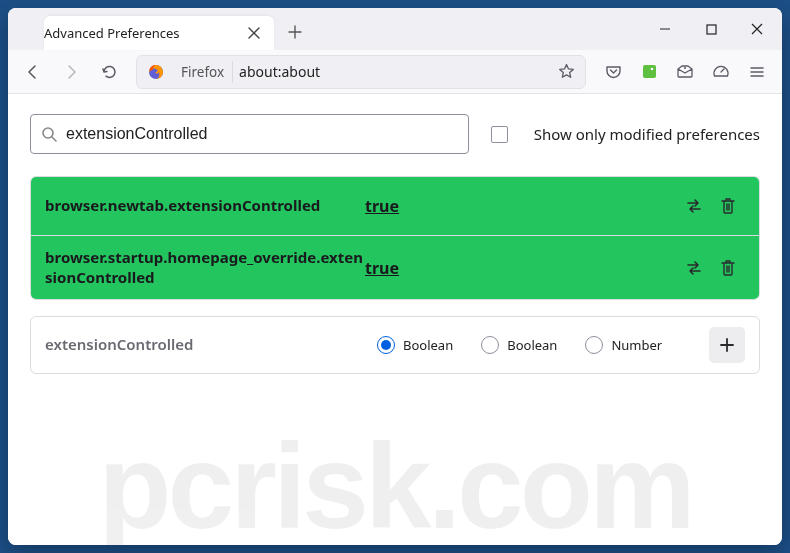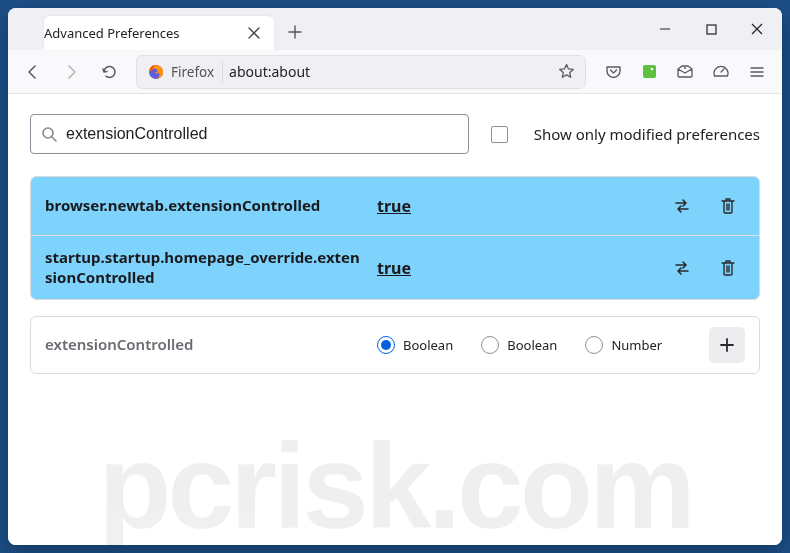--- a/index.html
+++ b/index.html
@@ -88,21 +88,21 @@
     border: 1px solid #e2e2e6;
     border-radius: 6px;
     margin: 0 6px;
     display: flex;
     align-items: center;
     padding: 0 6px;
     gap: 6px;
     font-size: 14px;
   }
   .urlbar .identity {
-    display: flex; align-items: center; gap: 6px;
+    display: flex; align-items: center; gap: 16px;
     padding: 2px 8px 2px 4px;
     border-right: 1px solid #dcdce0;
   }
   .urlbar .identity-label { color: #555; font-size: 13.5px; }
   .urlbar .url-text { color: #222; flex: 1; }
   .urlbar .star { width: 26px; height: 26px; display:flex;align-items:center;justify-content:center; color:#5b5b66;}
   .right-icons { display: flex; gap: 2px; }
   
   .page {
     flex: 1;
@@ -142,23 +142,22 @@
   .result-group {
     border: 1px solid #dcdce0;
     border-radius: 6px;
     overflow: hidden;
     margin-bottom: 16px;
   }
   .pref-row {
     display: flex;
     align-items: center;
     padding: 12px 14px;
-    gap: 12px;
     min-height: 50px;
-    background: #7dd3fc;
+    background: #22c55e;
     border-bottom: 1px solid #dcdce0;
   }
   .pref-row:last-child { border-bottom: none; }
   .pref-name {
     font-weight: 700;
     font-size: 15px;
     color: #1a1a1e;
     width: 320px;
     word-break: break-word;
     line-height: 1.3;
@@ -358,21 +357,21 @@
               <path d="M4 6 H14 M14 6 l-3 -3 M14 6 l-3 3 M16 12 H6 M6 12 l3 -3 M6 12 l3 3" fill="none" stroke="currentColor" stroke-width="1.6" stroke-linecap="round" stroke-linejoin="round"></path>
             </svg>
         </div>
         <div class="row-btn">
           <svg width="16" height="18" viewBox="0 0 16 18">
               <path d="M2 4 H14 M6 4 V2 H10 V4 M4 4 V15 a1 1 0 0 0 1 1 H11 a1 1 0 0 0 1 -1 V4 M7 7 V13 M9 7 V13" fill="none" stroke="currentColor" stroke-width="1.4" stroke-linecap="round" stroke-linejoin="round"></path>
             </svg>
         </div>
       </div>
       <div class="pref-row">
-        <div class="pref-name">startup.startup.homepage_override.extensionControlled</div>
+        <div class="pref-name">browser.startup.homepage_override.extensionControlled</div>
         <div class="pref-val">true</div>
         <div class="row-btn">
           <svg width="20" height="18" viewBox="0 0 20 18">
               <path d="M4 6 H14 M14 6 l-3 -3 M14 6 l-3 3 M16 12 H6 M6 12 l3 -3 M6 12 l3 3" fill="none" stroke="currentColor" stroke-width="1.6" stroke-linecap="round" stroke-linejoin="round"></path>
             </svg>
         </div>
         <div class="row-btn">
           <svg width="16" height="18" viewBox="0 0 16 18">
               <path d="M2 4 H14 M6 4 V2 H10 V4 M4 4 V15 a1 1 0 0 0 1 1 H11 a1 1 0 0 0 1 -1 V4 M7 7 V13 M9 7 V13" fill="none" stroke="currentColor" stroke-width="1.4" stroke-linecap="round" stroke-linejoin="round"></path>
             </svg>

